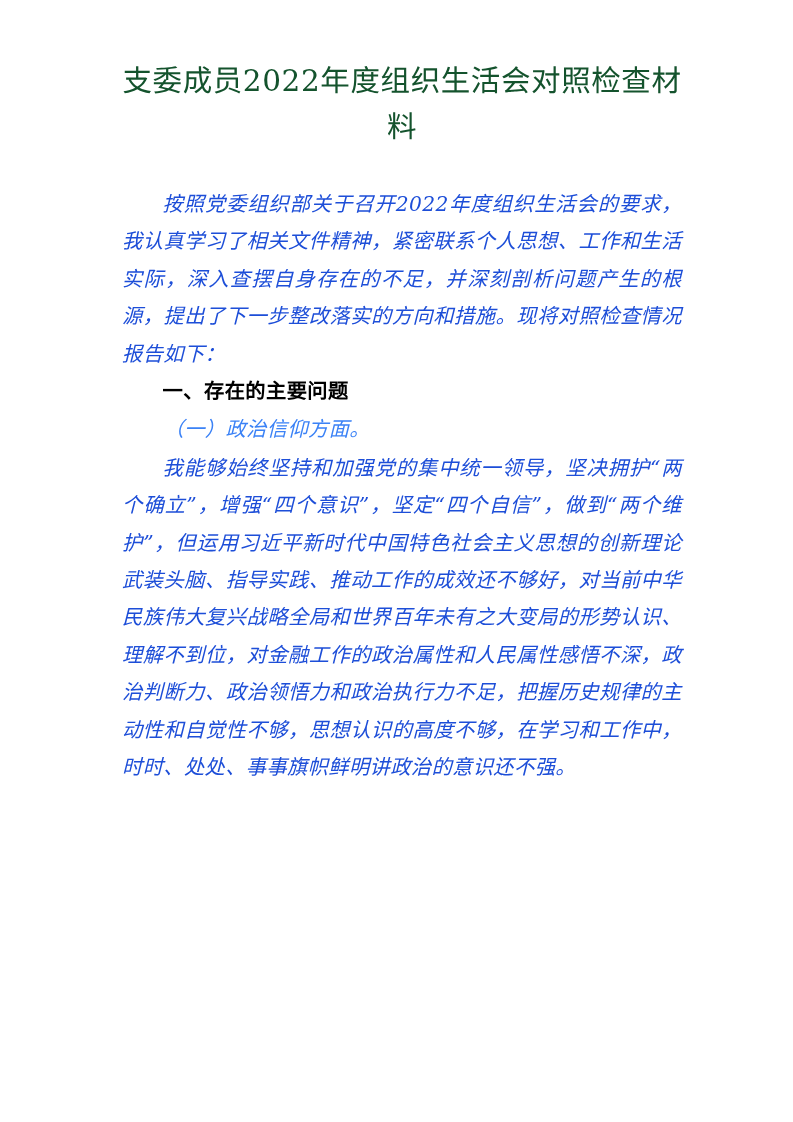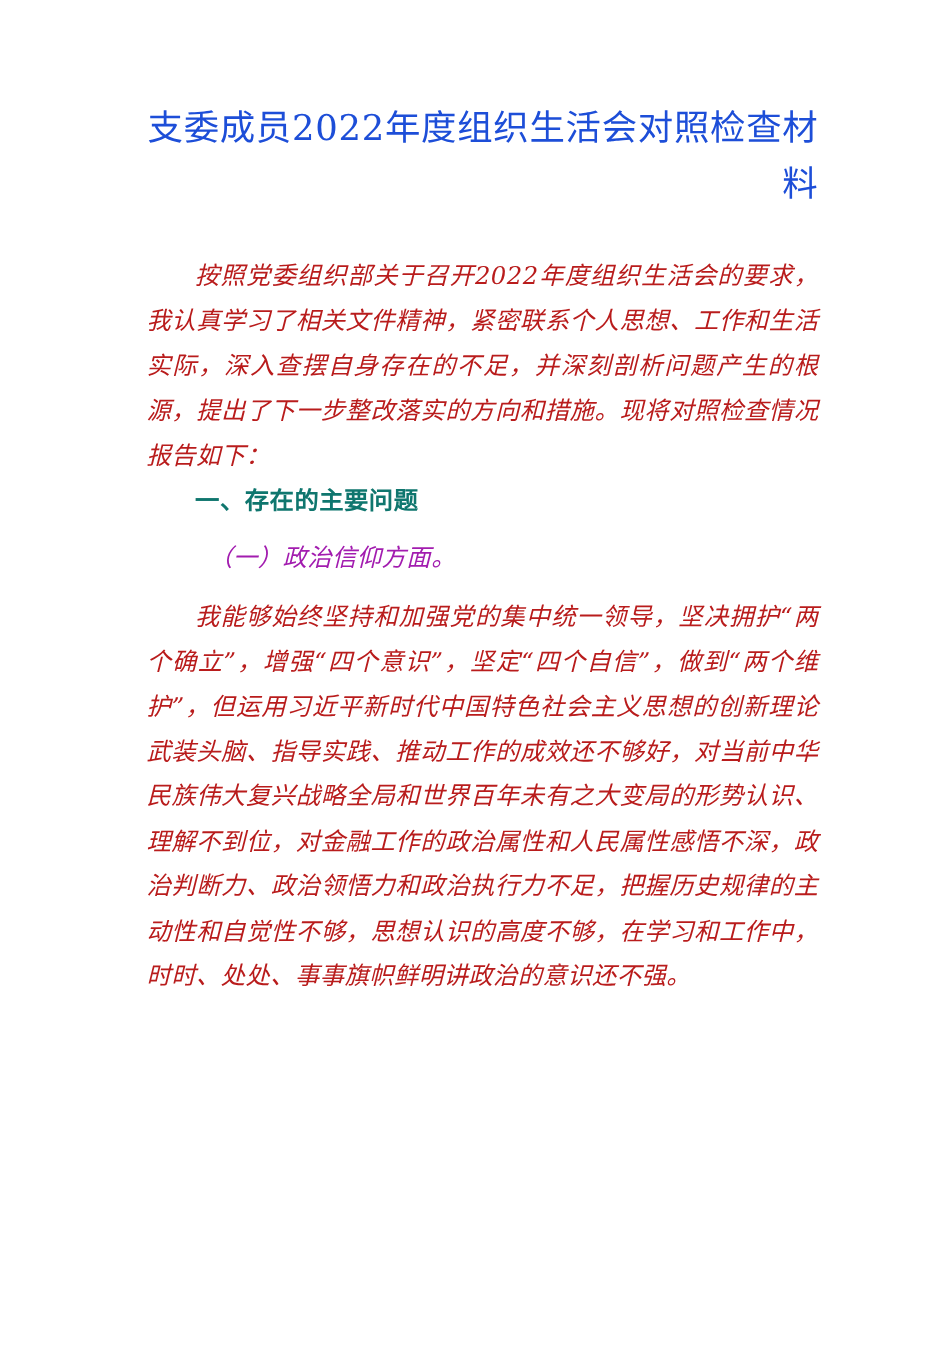--- a/index.html
+++ b/index.html
@@ -25,72 +25,72 @@
     top: 0;
     width: 560px;
   }
 
   
   .doc-title {
     font-family: "DejaVu Serif", "Liberation Serif", serif;
     font-size: 29.5px;
     line-height: 46px;
     font-weight: 400;
-    color: #1d4ed8;
-    text-align: right;
+    color: #14532d;
+    text-align: center;
     letter-spacing: 0.6px;
     margin: 0;
-    padding-top: 84px;
+    padding-top: 58px;
     word-break: break-all;
   }
 
   
   .body-text {
     font-family: "DejaVu Serif", "Liberation Serif", serif;
     font-size: 20.3px;
     line-height: 37.4px;
-    color: #b91c1c;
+    color: #1d4ed8;
     text-align: justify;
     text-justify: inter-ideograph;
     letter-spacing: 0.35px;
     margin: 0;
     word-break: break-all;
     font-style: italic;
   }
 
   .indent-2 {
     text-indent: 2em;
   }
 
   
   .heading-1 {
     font-family: "DejaVu Sans", "Liberation Sans", sans-serif;
     font-size: 20.3px;
     line-height: 37.4px;
     font-weight: 700;
     font-style: normal;
-    color: #0f766e;
+    color: #000000;
     letter-spacing: 0.4px;
     text-indent: 2em;
     margin: 0;
     text-align: left;
     word-break: break-all;
   }
 
   
   .heading-2 {
     font-family: "DejaVu Serif", "Liberation Serif", serif;
     font-size: 20.3px;
     line-height: 37.4px;
     font-weight: 400;
     font-style: italic;
-    color: #a21caf;
+    color: #3b82f6;
     letter-spacing: 0.35px;
     text-indent: 2em;
-    margin: 11px;
+    margin: 1px;
     text-align: left;
     word-break: break-all;
   }
 
   
   .gap-after-title {
     height: 36px;
   }
 </style>
 </head>

